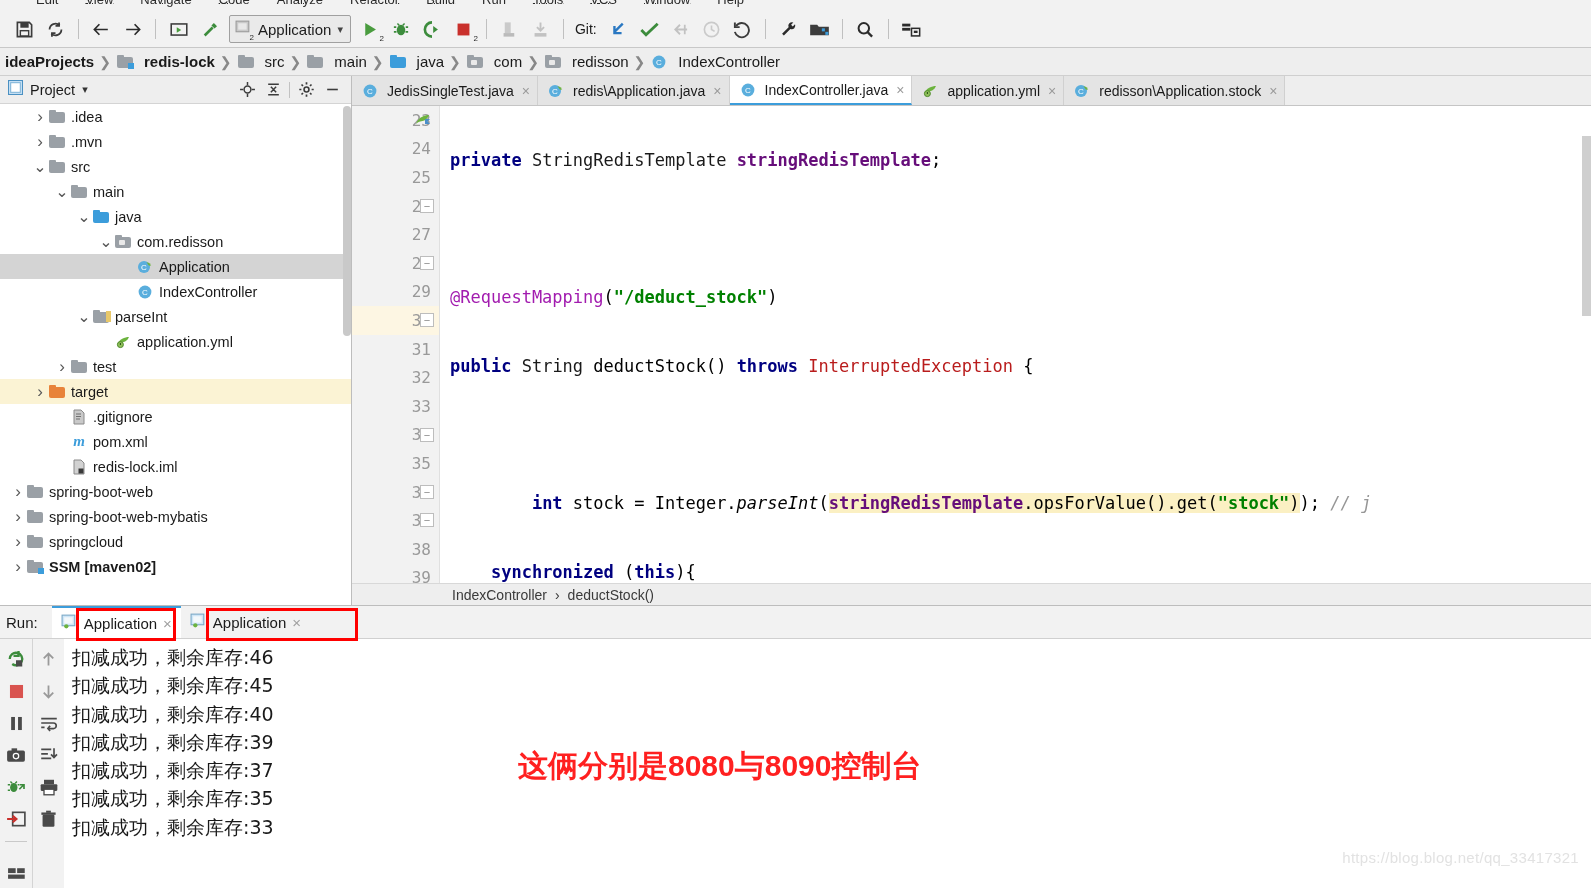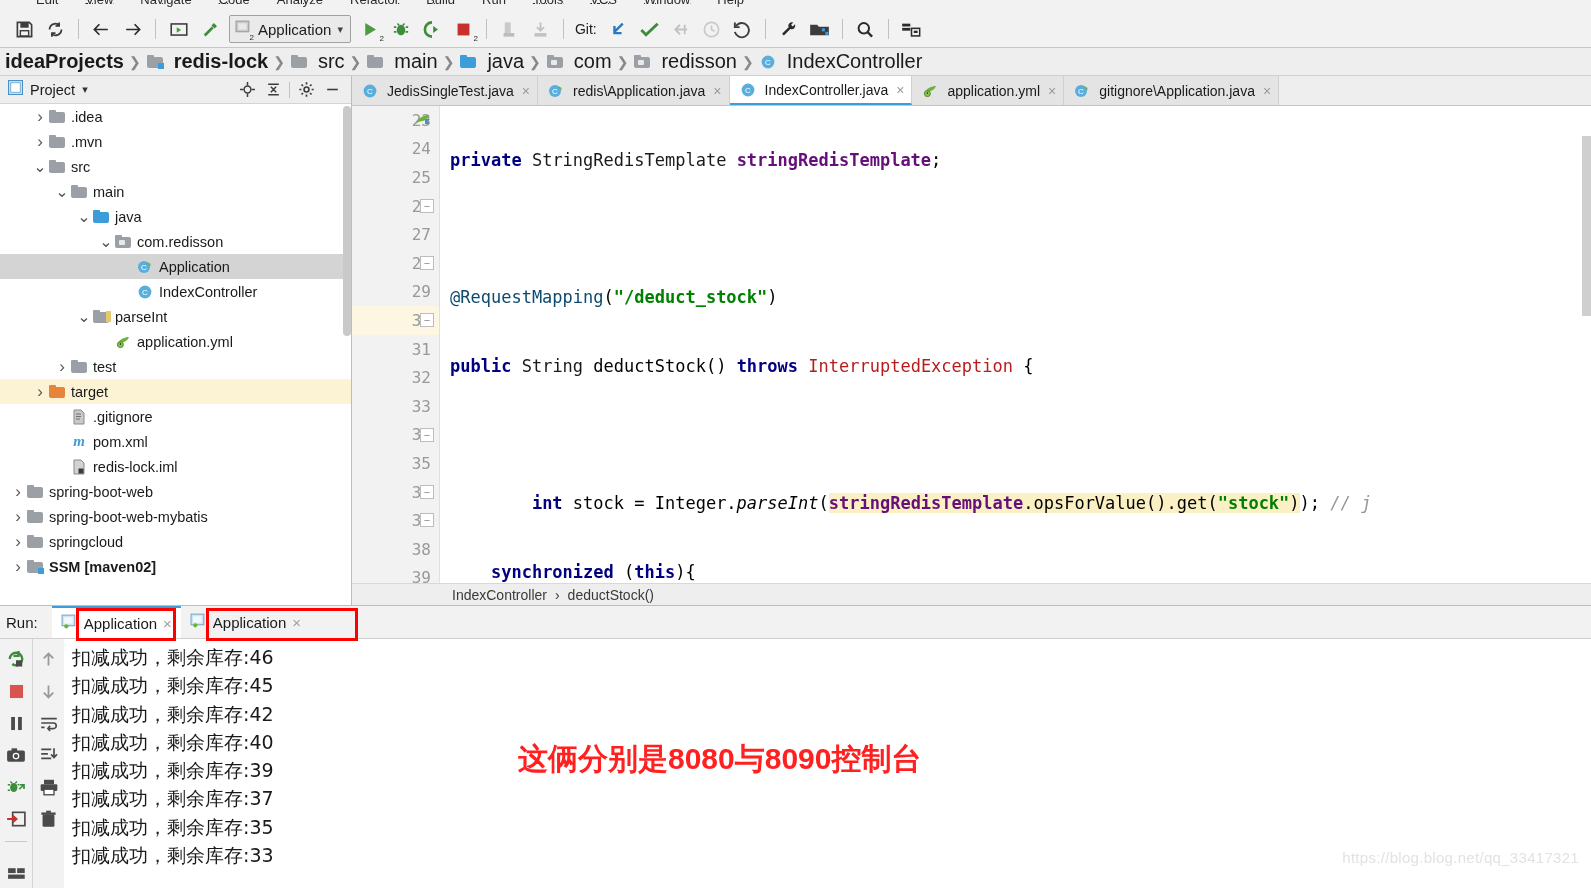--- a/index.html
+++ b/index.html
@@ -41,21 +41,21 @@
   .runcfg .label { font-size:15px; color:#1c1c1c; white-space:nowrap; }
   .git-label { font-size:14px; color:#1c1c1c; margin:0 6px 0 4px; }
 
   
   .navbar {
     position:absolute; top:48px; left:0; width:1591px; height:28px;
     background:#eeeeee; display:flex; align-items:center; padding-left:2px;
     border-bottom:1px solid #cfcfcf;
   }
   .crumb { display:flex; align-items:center; gap:5px; padding:0 3px; }
-  .crumb .ctext { font-size:20px; color:#1a1a1a; white-space:nowrap; }
+  .crumb .ctext { font-size:15px; color:#1a1a1a; white-space:nowrap; }
   .crumb .ctext.bold { font-weight:bold; }
   .crumb-sep { color:#888; font-size:14px; margin:0 2px; }
 
   
   .projpanel {
     position:absolute; top:76px; left:0; width:352px; height:529px;
     background:#ffffff; border-right:1px solid #bdbdbd;
   }
   .proj-header {
     height:28px; background:#eeeeee; display:flex; align-items:center;
@@ -127,21 +127,21 @@
     position:absolute; left:8px; width:14px; height:14px; border:1px solid #bdbdbd; background:#fff;
     display:flex; align-items:center; justify-content:center; font-size:11px; color:#8a8a8a;
   }
   .code {
     position:absolute; left:88px; top:0; right:0; bottom:0;
     font-family:"DejaVu Sans Mono", monospace; font-size:17px;
     white-space:pre; color:#000;
   }
   .cline { height:28.6px; line-height:28.6px; padding-left:10px; }
   .kw { color:#000080; font-weight:bold; }
-  .an { color:#0c4a6e;margin-top:48px; }
+  .an { color:#a21caf;margin-top:48px; }
   .str { color:#008000; font-weight:bold; }
   .cm { color:#969696; font-style:italic; }
   .fld { color:#660e7a; font-weight:bold; }
   .stm { color:#000; font-style:italic; }
   .type { color:#1a1a1a; }
   .sel-hl { background:#fbf0c3; }
   .bc {
     position:absolute; left:0; right:0; bottom:0; height:22px; background:#eeeeee;
     display:flex; align-items:center; padding-left:100px; gap:8px;
     font-size:14px; color:#3a3a3a; border-top:1px solid #d8d8d8;
@@ -675,21 +675,21 @@
           <span class="x">×</span>
         </div>
         <div class="tab">
           <span class="ticon" style="margin-right: 3px;">
             <svg width="17" height="16" viewBox="0 0 17 16">
               <circle cx="7" cy="8" r="6" fill="#5aaedd"></circle>
               <text x="7" y="11.3" font-size="8" text-anchor="middle" fill="#fff" font-family="Liberation Sans">C</text>
               <path d="M9.5 3.2c3 .4 4.6 2 4.6 2l-1.4.4 1.6 1-2.3.2z" fill="#6cb33e"></path>
             </svg>
           </span>
-          <span>gitignore\Application.java</span>
+          <span>redisson\Application.stock</span>
           <span class="x">×</span>
         </div>
       </div>
     <div class="codearea">
       <div class="gutter" id="gutter-host">
           <div class="gline">
             <span style="position: absolute; left: 62px; width: 18px; height: 18px;"><svg width="18" height="18" viewBox="0 0 18 18">
                 <path d="M2 13c2-7 9-9 13-9-1 2.4-2 4-4.4 5.2C7.6 10.8 5 9.4 2 13z" fill="#6cb33e"></path>
                 <path d="M11 8h5l-2.4 2.4L16 13h-5z" fill="#4a8fc9"></path>
               </svg></span>
@@ -891,29 +891,28 @@
               <rect x="2" y="2.5" width="12" height="2" fill="#4a4a4a"></rect>
               <rect x="6" y="1" width="4" height="1.8" fill="#4a4a4a"></rect>
             </svg>
         </div>
       </div>
     </div>
 
     <div class="console" id="console-host">
         <div class="cons-line">扣减成功，剩余库存:46</div>
         <div class="cons-line">扣减成功，剩余库存:45</div>
-        <div class="cons-line">扣减成功，剩余库存:42</div>
         <div class="cons-line">扣减成功，剩余库存:40</div>
         <div class="cons-line">扣减成功，剩余库存:39</div>
         <div class="cons-line">扣减成功，剩余库存:37</div>
         <div class="cons-line">扣减成功，剩余库存:35</div>
         <div class="cons-line">扣减成功，剩余库存:33</div>
       </div>
 
-    <div class="anno-text" style="left:518px; top:133px;">这俩分别是8080与8090控制台</div>
+    <div class="anno-text" style="left:518px; top:140px;">这俩分别是8080与8090控制台</div>
     <div class="watermark">https://blog.blog.net/qq_33417321</div>
   </div>
 
   <div class="anno-box" style="left:76px; top:608px; width:100px; height:33px;"></div>
   <div class="anno-box" style="left:206px; top:608px; width:152px; height:33px;"></div>
 
   <div class="statusbar-stub">
     <svg width="19" height="19" viewBox="0 0 18 16">
         <rect x="1" y="3" width="7.2" height="4.6" fill="#4a4a4a"></rect>
         <rect x="9.6" y="3" width="7.2" height="4.6" fill="#4a4a4a"></rect>

